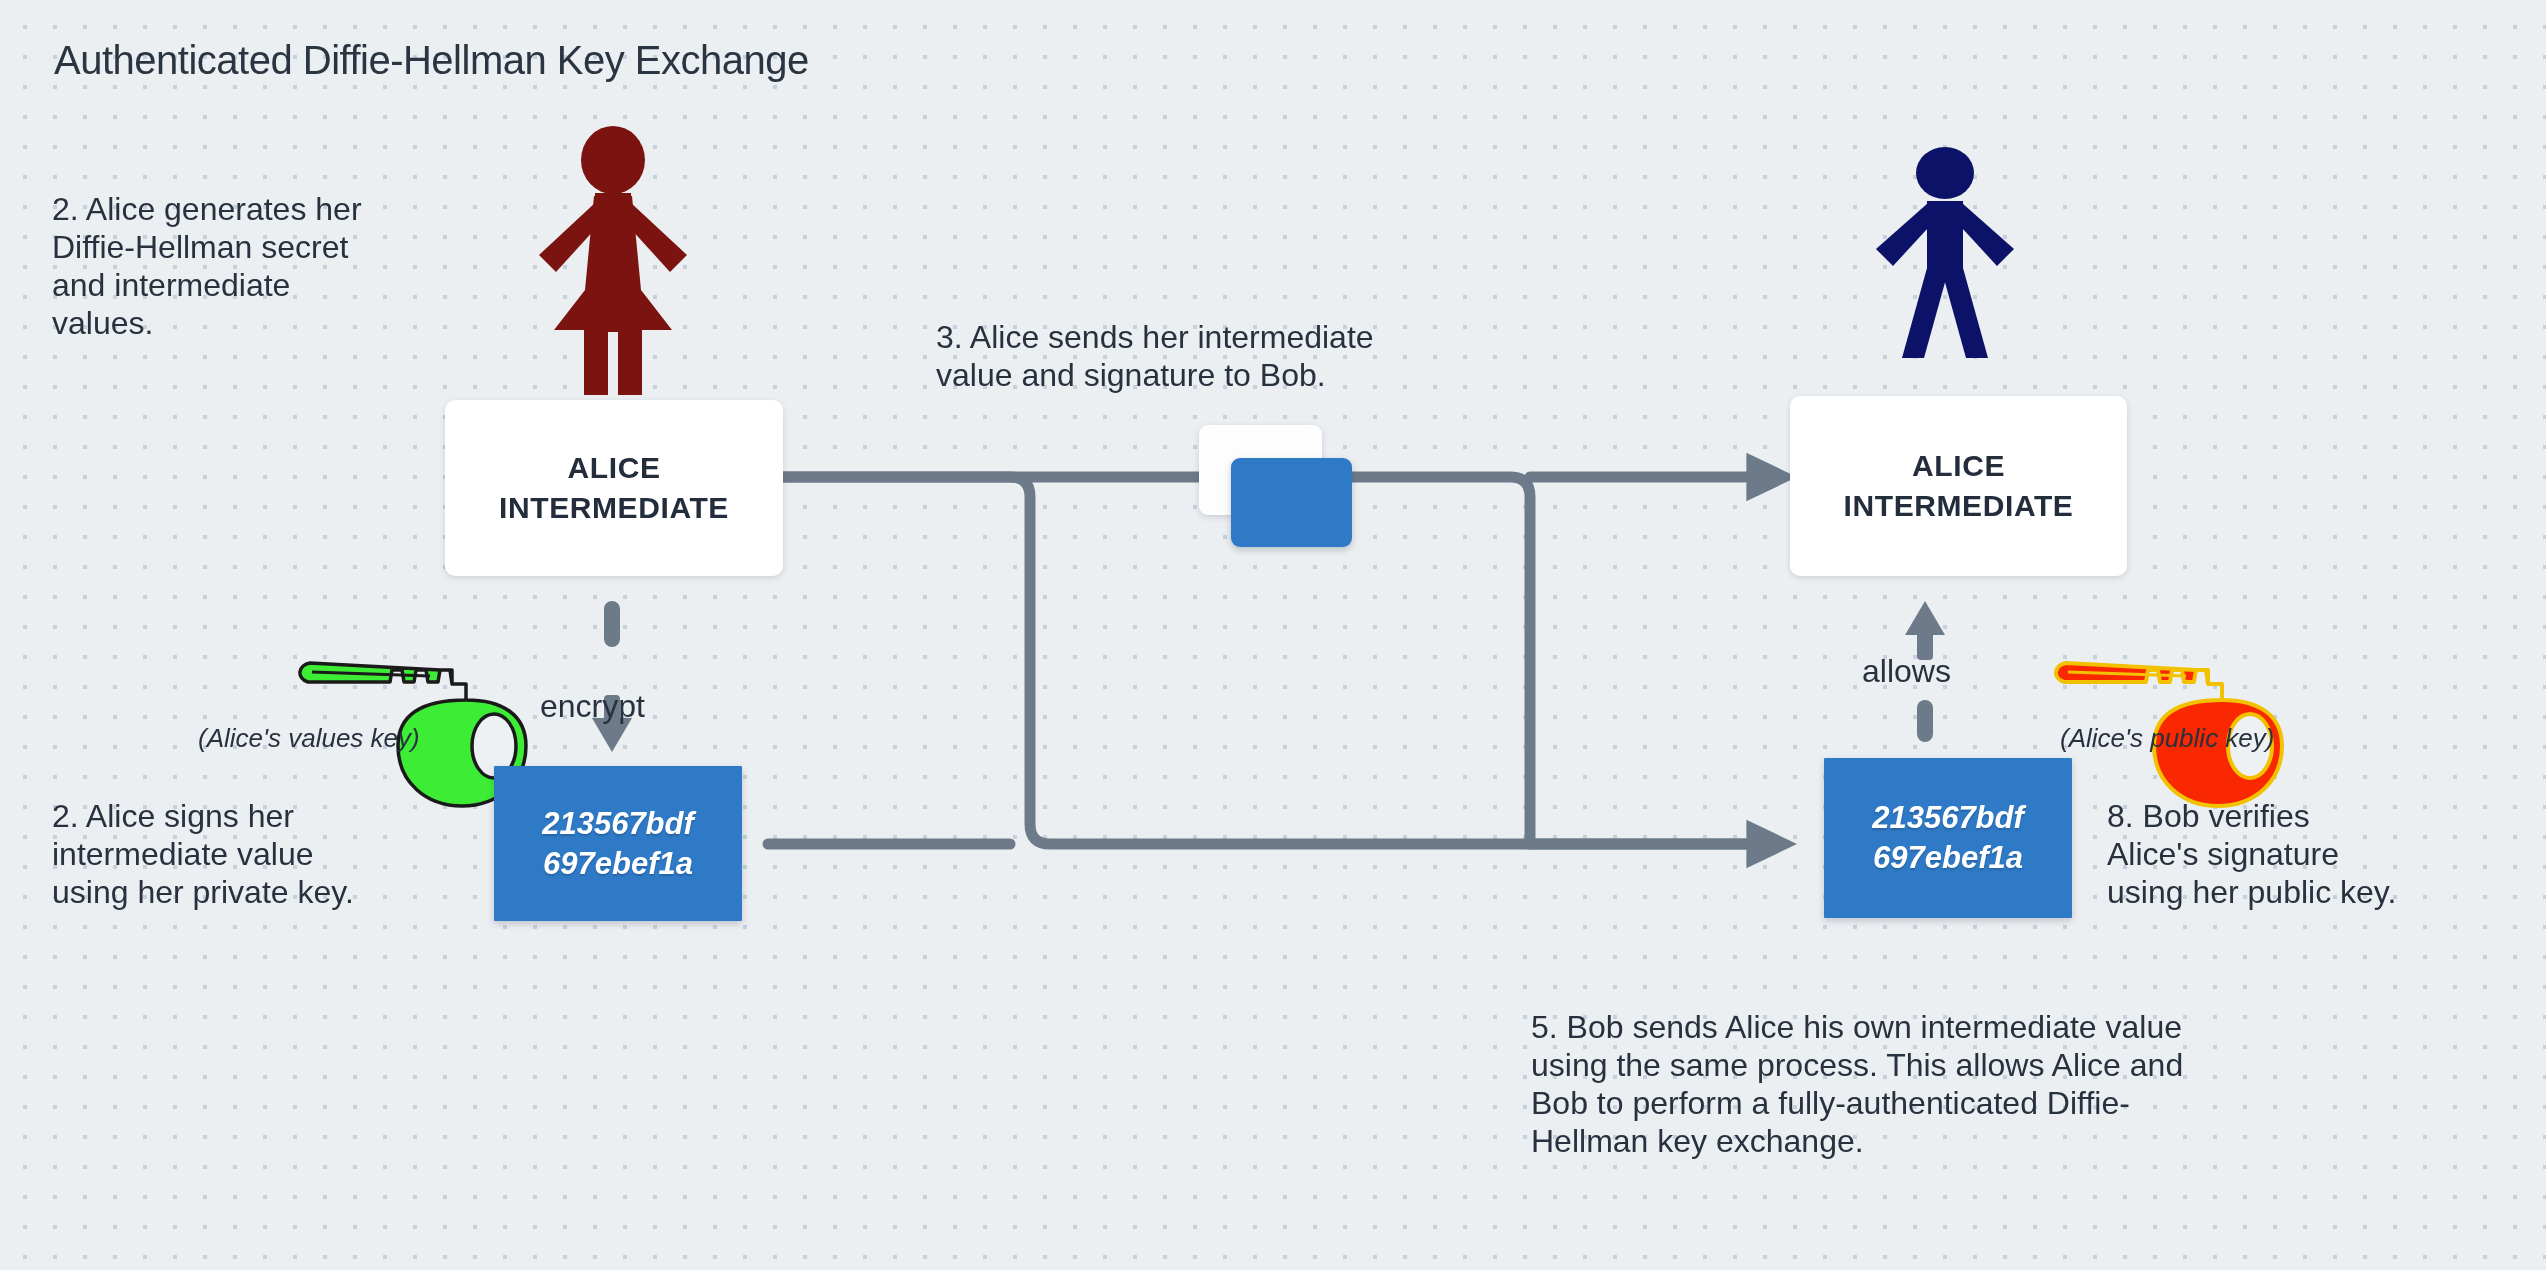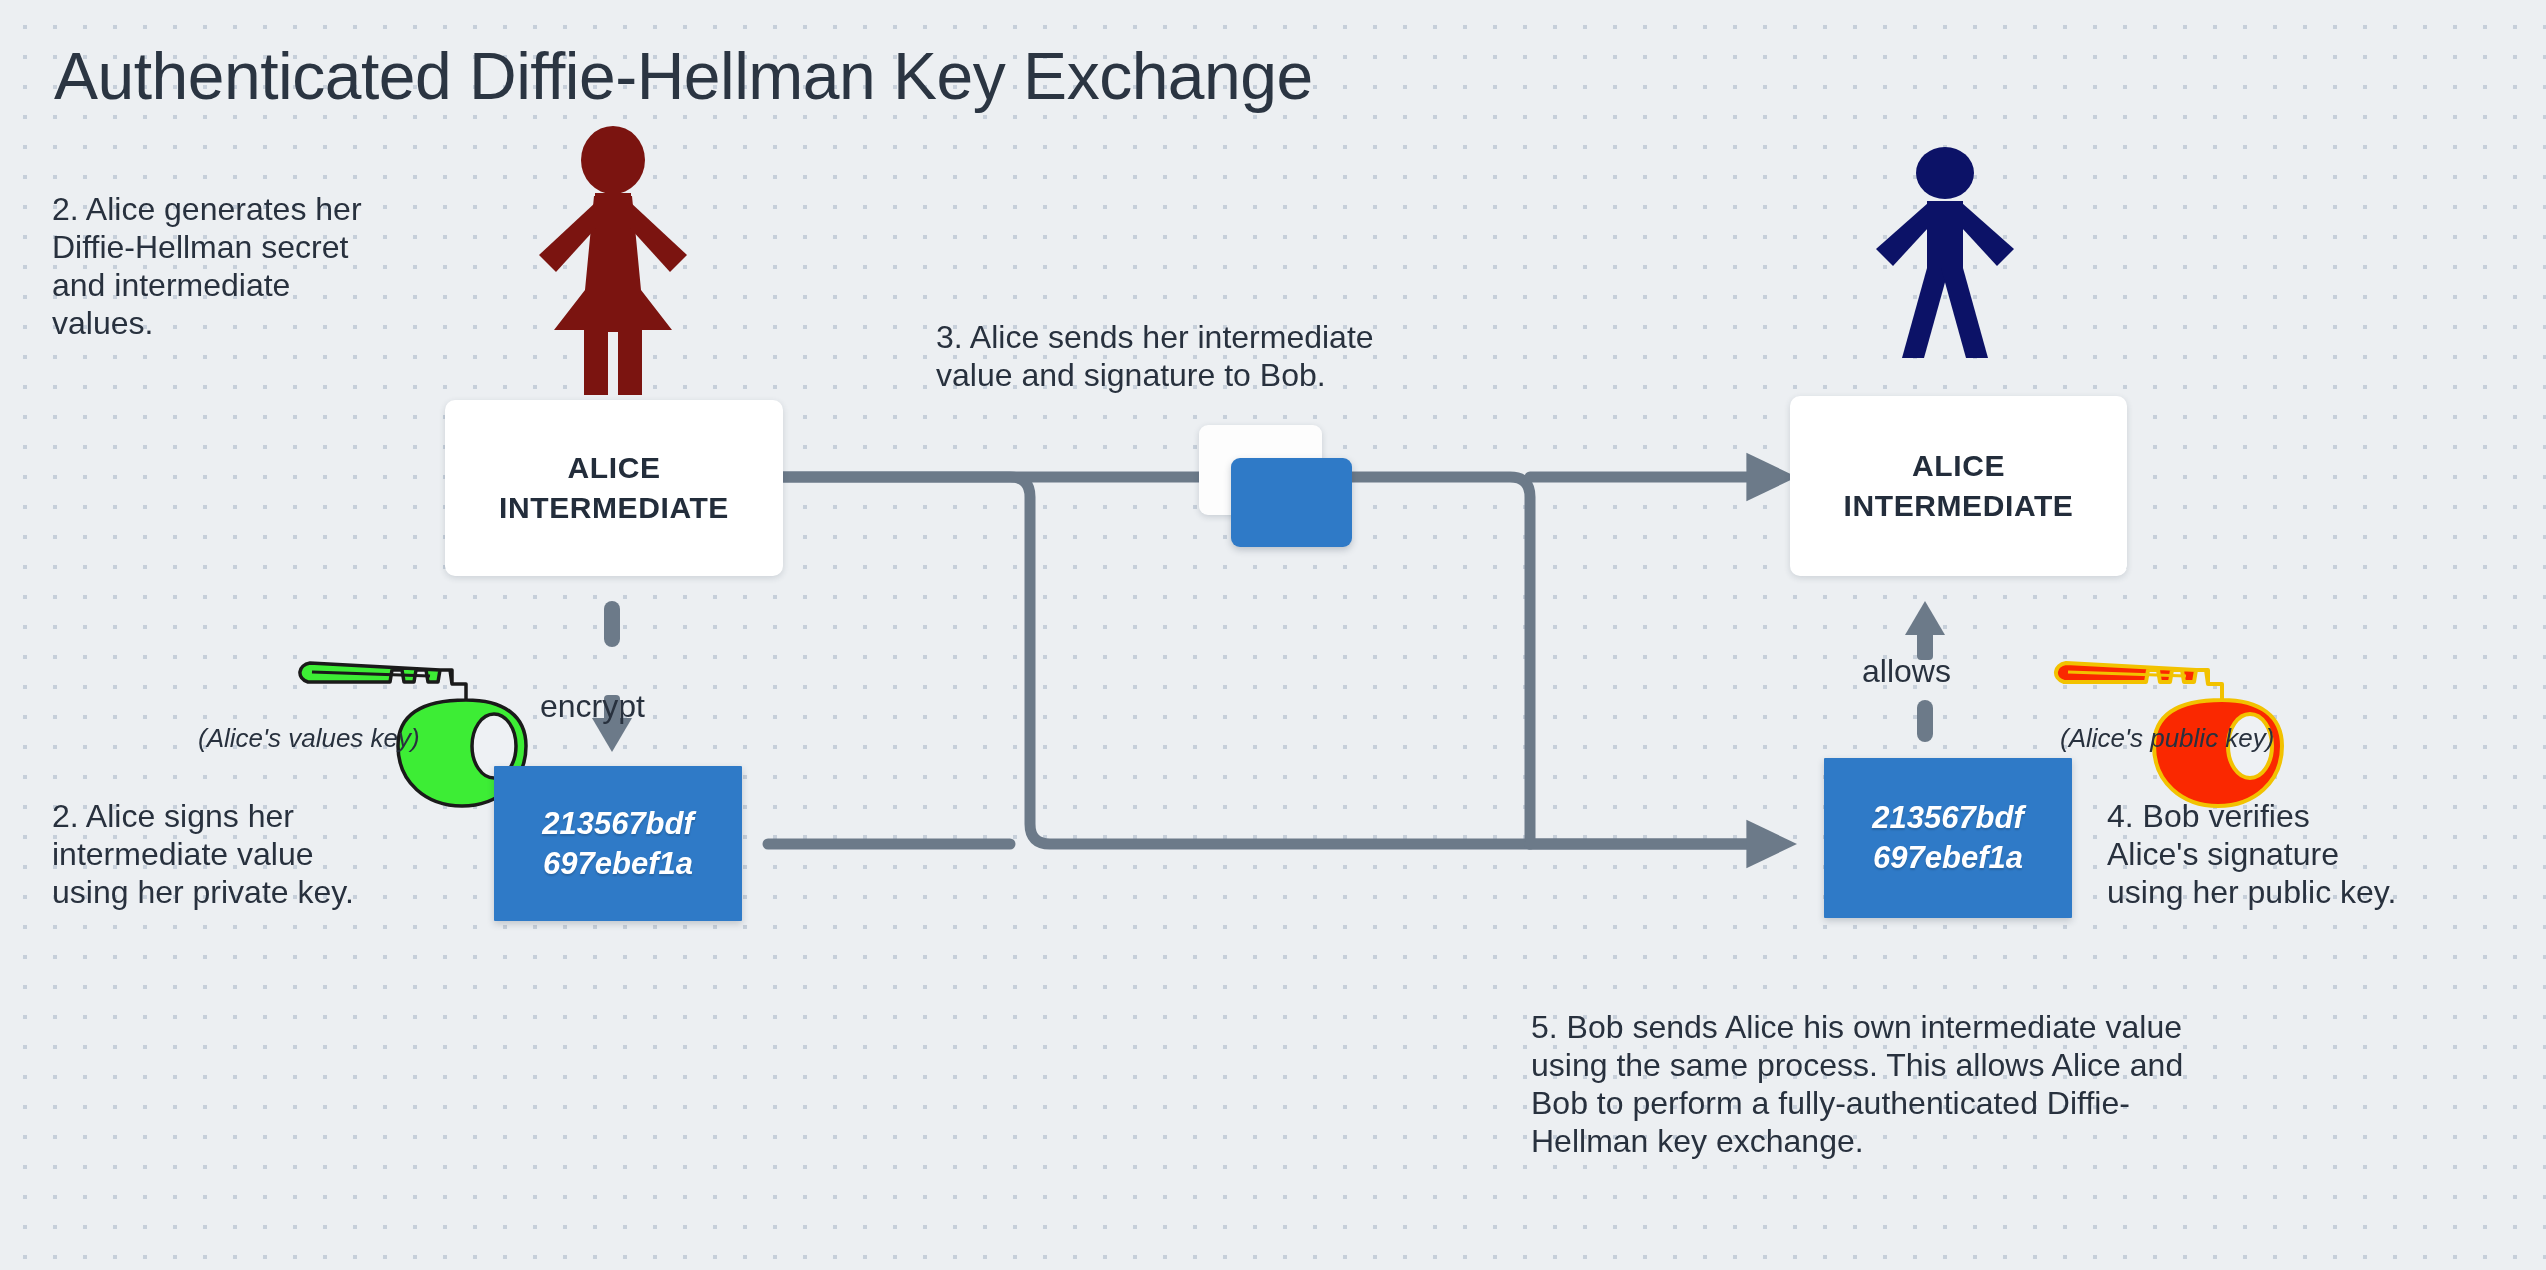--- a/index.html
+++ b/index.html
@@ -20,21 +20,21 @@
     overflow: hidden;
     font-family: "Liberation Sans", sans-serif;
     color: #242f3e;
   }
 
   
   #title {
     position: absolute;
     left: 54px;
     top: 38px;
-    font-size: 66px;
+    font-size: 40px;
     font-weight: 400;
     letter-spacing: -0.5px;
     color: #2b3542;
     white-space: nowrap;
   }
 
   
   .note {
     position: absolute;
     font-size: 32px;
@@ -248,21 +248,21 @@
 and intermediate
 values.</div>
 
   <div class="note" style="left:52px; top:797px; width:470px;">2. Alice signs her
 intermediate value
 using her private key.</div>
 
   <div class="note" style="left:936px; top:318px; width:660px;">3. Alice sends her intermediate
 value and signature to Bob.</div>
 
-  <div class="note" style="left:2107px; top:797px; width:430px;">4. Bob verifies
+  <div class="note" style="left:2107px; top:797px; width:430px;">8. Bob verifies
 Alice's signature
 using her public key.</div>
 
   <div class="note" style="left:1531px; top:1008px; width:960px;">5. Bob sends Alice his own intermediate value
 using the same process. This allows Alice and
 Bob to perform a fully-authenticated Diffie-
 Hellman key exchange.</div>
 
   <div class="oplabel" style="left:540px; top:688px;">encrypt</div>
   <div class="oplabel" style="left:1862px; top:653px;">allows</div>

